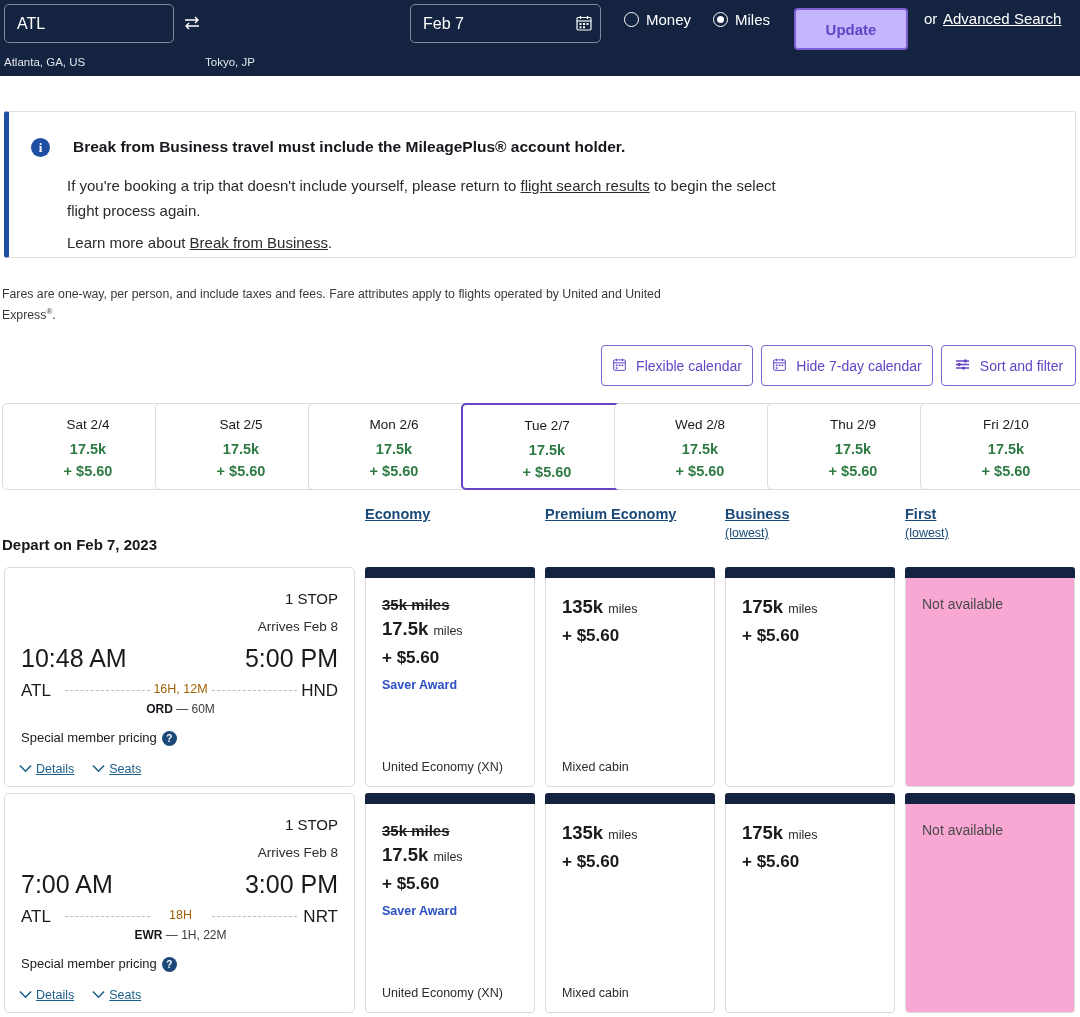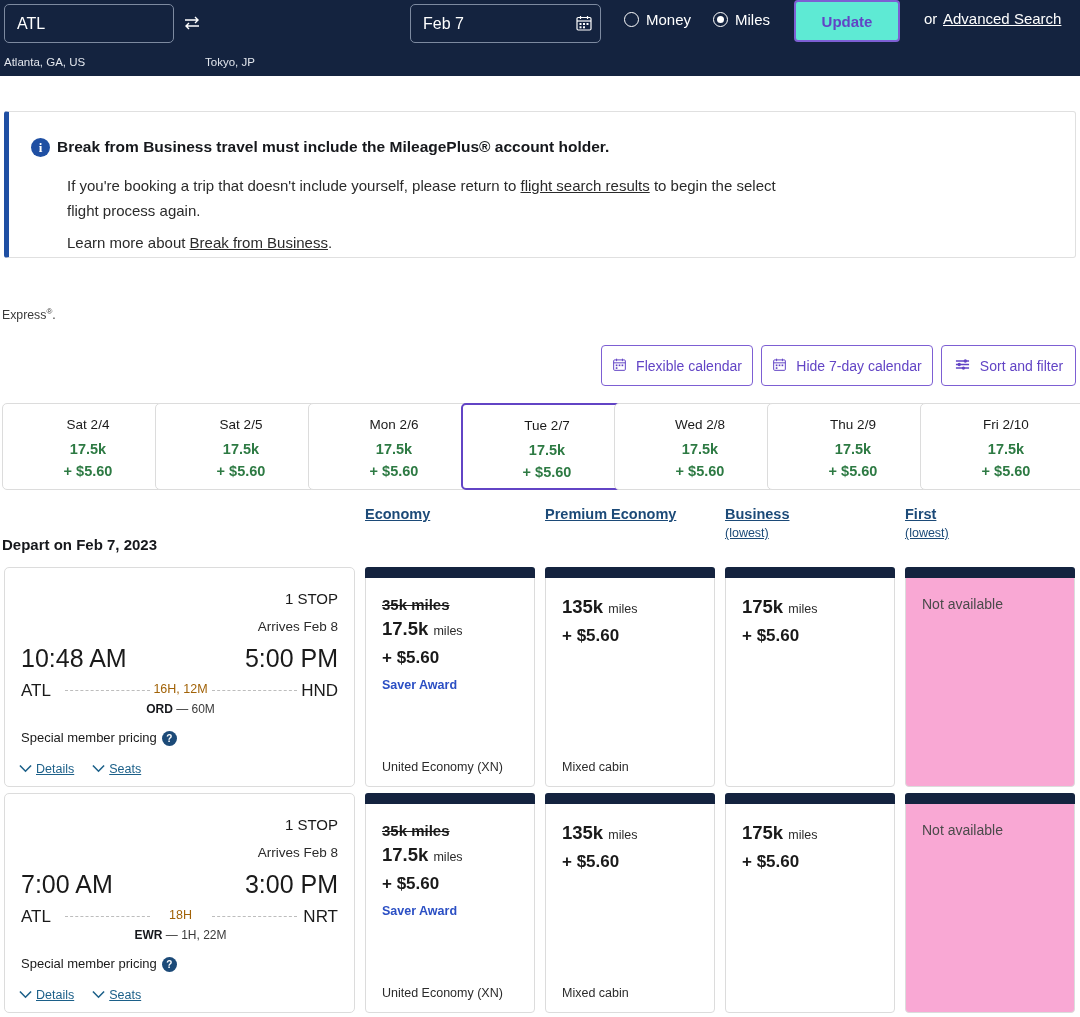--- a/index.html
+++ b/index.html
@@ -66,23 +66,23 @@
     margin-right: 7px;
   }
   .radio-group.checked .dot::after {
     content: ""; position: absolute;
     left: 3px; top: 3px; width: 7px; height: 7px;
     border-radius: 50%; background: #ffffff;
   }
   .radio-group .rlabel { vertical-align: middle; }
 
   #update-button {
-    position: absolute; left: 794px; top: 0px;
-    width: 106px; height: 42px;
-    background: #5eead4;
+    position: absolute; left: 794px; top: 8px;
+    width: 114px; height: 42px;
+    background: #c4b5fd;
     border: 2px solid #7d5fd3;
     border-radius: 4px;
     color: #6244c5;
     font-size: 15px; font-weight: bold;
     font-family: "Liberation Sans", sans-serif;
     cursor: pointer;
   }
   #or-text {
     position: absolute; left: 924px; top: 10px;
     font-size: 15px; color: #ffffff;
@@ -105,21 +105,21 @@
   }
   .info-icon {
     position: absolute; left: 22px; top: 26px;
     width: 19px; height: 19px; border-radius: 50%;
     background: #1f4fa3; color: #fff;
     font-size: 13px; font-weight: bold;
     font-family: "Liberation Serif", serif;
     text-align: center; line-height: 19px;
   }
   .banner-title {
-    position: absolute; left: 48px; top: 26px;
+    position: absolute; left: 64px; top: 26px;
     font-size: 15.5px; font-weight: bold; color: #16181c;
   }
   .banner-body {
     position: absolute; left: 58px; top: 61px;
     width: 740px;
     font-size: 15px; line-height: 25px; color: #2b2b2b;
   }
   .banner-body2 {
     position: absolute; left: 58px; top: 122px;
     font-size: 15px; color: #2b2b2b;
@@ -312,21 +312,21 @@
 </div>
 
 <div class="banner">
   <div class="info-icon">i</div>
   <div class="banner-title">Break from Business travel must include the MileagePlus® account holder.</div>
   <div class="banner-body"><span>If you're booking a trip that doesn't include yourself, please return to </span><span class="ilink">flight search results</span><span> to begin the select flight process again.</span></div>
   <div class="banner-body2"><span>Learn more about </span><span class="ilink">Break from Business</span><span>.</span></div>
 </div>
 
 <div class="fare-note">
-  <br>
+  <span>Fares are one-way, per person, and include taxes and fees. Fare attributes apply to flights operated by United and United</span><br>
   <span>Express</span><sup>®</sup><span>.</span>
 </div>
 
 <button id="flexible-calendar-button" class="toolbtn">
   <span>
     <svg width="15" height="15" viewBox="0 0 18 18" fill="none" stroke="#6244c5" stroke-width="1.2">
       <rect x="2" y="3.5" width="14" height="12.5" rx="1.2"></rect>
         <path d="M2 7h14"></path>
         <path d="M5.5 2v3M12.5 2v3"></path>
       <rect x="4.5" y="9" width="2" height="2" fill="#6244c5" stroke="none"></rect>

